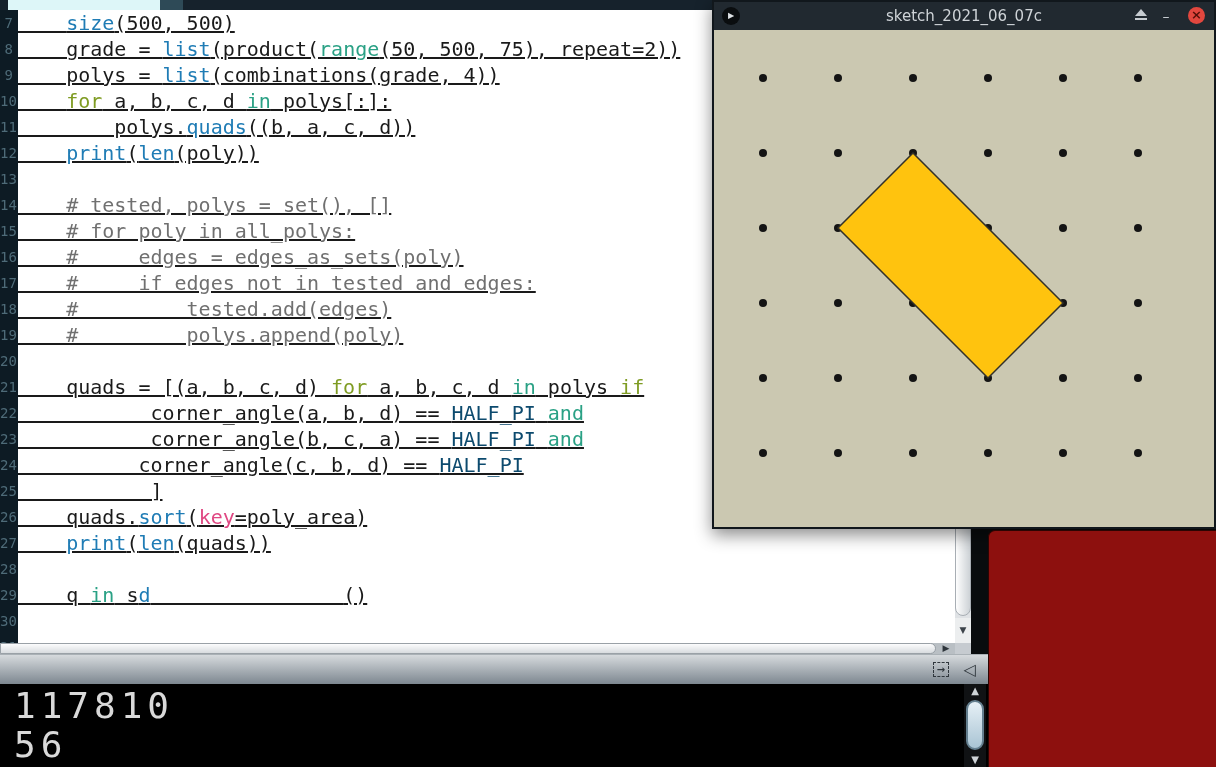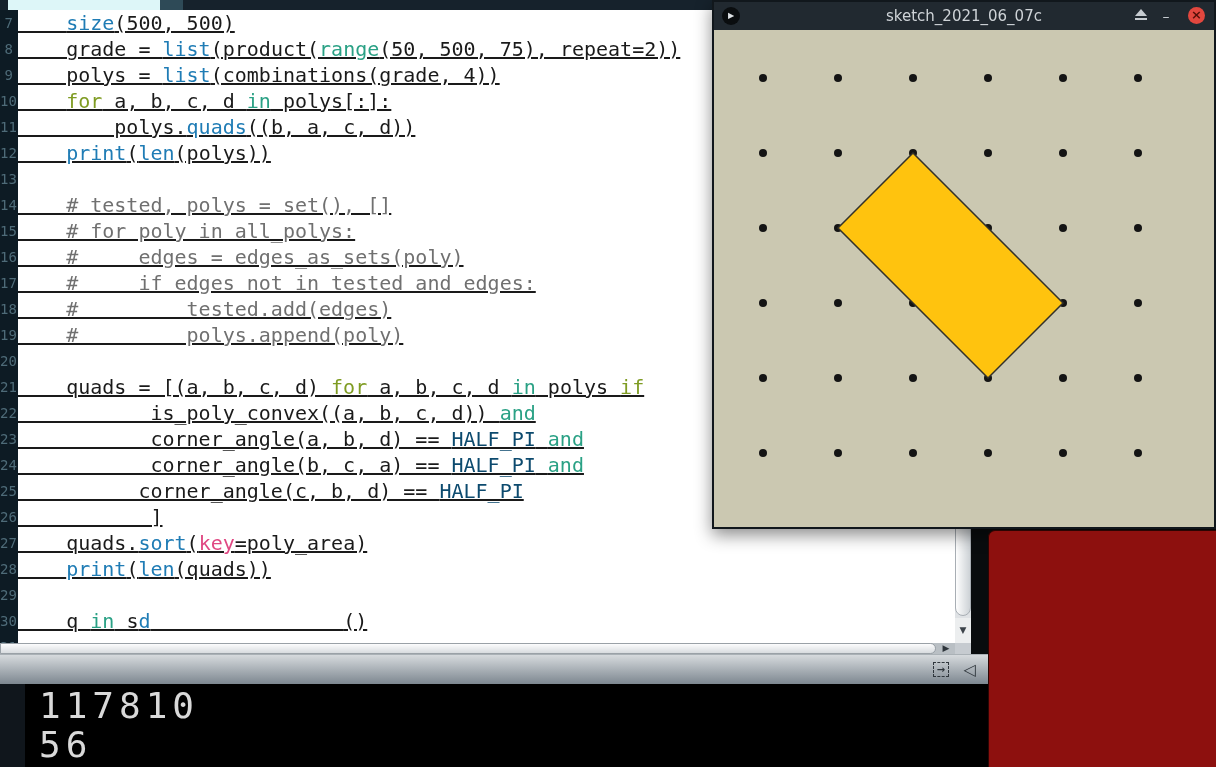--- a/index.html
+++ b/index.html
@@ -48,21 +48,21 @@
   
   .console-header{position:absolute;left:0;top:654px;width:988px;height:30px;
                   background:linear-gradient(#d6dadd,#7d8790);border-top:1px solid #aab1b6;}
   .copy-icon{position:absolute;left:933px;top:7px;width:16px;height:15px;
              border:1px dashed #2f363c;color:#2f363c;font-size:10px;line-height:13px;
              text-align:center;font-weight:bold;}
   .collapse-icon{position:absolute;left:961px;top:4px;width:18px;height:22px;color:#2f363c;
                  font-size:16px;line-height:22px;text-align:center;}
 
   
-  .console{position:absolute;left:0;top:684px;width:988px;height:83px;background:#000;overflow:hidden;margin-left:25px;}
+  .console{position:absolute;left:0;top:684px;width:988px;height:83px;background:#000;overflow:hidden;}
   .console-text{padding:2px 0 0 14px;font-family:"DejaVu Sans Mono",monospace;
                 font-size:36px;line-height:39px;letter-spacing:5px;color:#d9d9d9;}
   .cscroll{position:absolute;left:964px;top:0;width:22px;height:83px;background:#101214;}
   .cbtn{position:absolute;left:0;width:22px;height:14px;color:#cfd4d8;font-size:10px;
         line-height:14px;text-align:center;}
   .cthumb{position:absolute;left:2px;top:16px;width:18px;height:50px;border-radius:10px;
           background:linear-gradient(180deg,#e6f0f6,#a9c4d4);border:2px solid #647f8f;}
 
   
   .sketch{position:absolute;left:712px;top:0;width:504px;height:529px;background:#cbc8b1;
@@ -127,31 +127,30 @@
           <div class="ln">29</div>
           <div class="ln">30</div>
           <div class="ln">31</div>
         </div>
       <div class="code">
           <div class="code-line"><span class="tp">    </span><span class="tfn">size</span><span class="tp">(500, 500)</span></div>
           <div class="code-line"><span class="tp">    grade = </span><span class="tfn">list</span><span class="tp">(product(</span><span class="tk2">range</span><span class="tp">(50, 500, 75), repeat=2))</span></div>
           <div class="code-line"><span class="tp">    polys = </span><span class="tfn">list</span><span class="tp">(combinations(grade, 4))</span></div>
           <div class="code-line"><span class="tp">    </span><span class="tk1">for</span><span class="tp"> a, b, c, d </span><span class="tk2">in</span><span class="tp"> polys[:]:</span></div>
           <div class="code-line"><span class="tp">        polys.</span><span class="tfn">quads</span><span class="tp">((b, a, c, d))</span></div>
-          <div class="code-line"><span class="tp">    </span><span class="tfn">print</span><span class="tp">(</span><span class="tfn">len</span><span class="tp">(polys))</span></div>
+          <div class="code-line"><span class="tp">    </span><span class="tfn">print</span><span class="tp">(</span><span class="tfn">len</span><span class="tp">(poly))</span></div>
           <div class="code-line"></div>
           <div class="code-line"><span class="tcm">    # tested, polys = set(), []</span></div>
           <div class="code-line"><span class="tcm">    # for poly in all_polys:</span></div>
           <div class="code-line"><span class="tcm">    #     edges = edges_as_sets(poly)</span></div>
           <div class="code-line"><span class="tcm">    #     if edges not in tested and edges:</span></div>
           <div class="code-line"><span class="tcm">    #         tested.add(edges)</span></div>
           <div class="code-line"><span class="tcm">    #         polys.append(poly)</span></div>
           <div class="code-line"></div>
           <div class="code-line"><span class="tp">    quads = [(a, b, c, d) </span><span class="tk1">for</span><span class="tp"> a, b, c, d </span><span class="tk2">in</span><span class="tp"> polys </span><span class="tk1">if</span></div>
-          <div class="code-line"><span class="tp">           is_poly_convex((a, b, c, d)) </span><span class="tk2">and</span></div>
           <div class="code-line"><span class="tp">           corner_angle(a, b, d) == </span><span class="tcs">HALF_PI</span><span class="tp"> </span><span class="tk2">and</span></div>
           <div class="code-line"><span class="tp">           corner_angle(b, c, a) == </span><span class="tcs">HALF_PI</span><span class="tp"> </span><span class="tk2">and</span></div>
           <div class="code-line"><span class="tp">          corner_angle(c, b, d) == </span><span class="tcs">HALF_PI</span></div>
           <div class="code-line"><span class="tp">           ]</span></div>
           <div class="code-line"><span class="tp">    quads.</span><span class="tfn">sort</span><span class="tp">(</span><span class="tka">key</span><span class="tp">=poly_area)</span></div>
           <div class="code-line"><span class="tp">    </span><span class="tfn">print</span><span class="tp">(</span><span class="tfn">len</span><span class="tp">(quads))</span></div>
           <div class="code-line"></div>
           <div class="code-line"><span class="tp">    q </span><span class="tk2">in</span><span class="tp"> s</span><span class="tfn">d</span><span class="tp">                </span><span class="tp">()</span></div>
         </div>
     </div>

